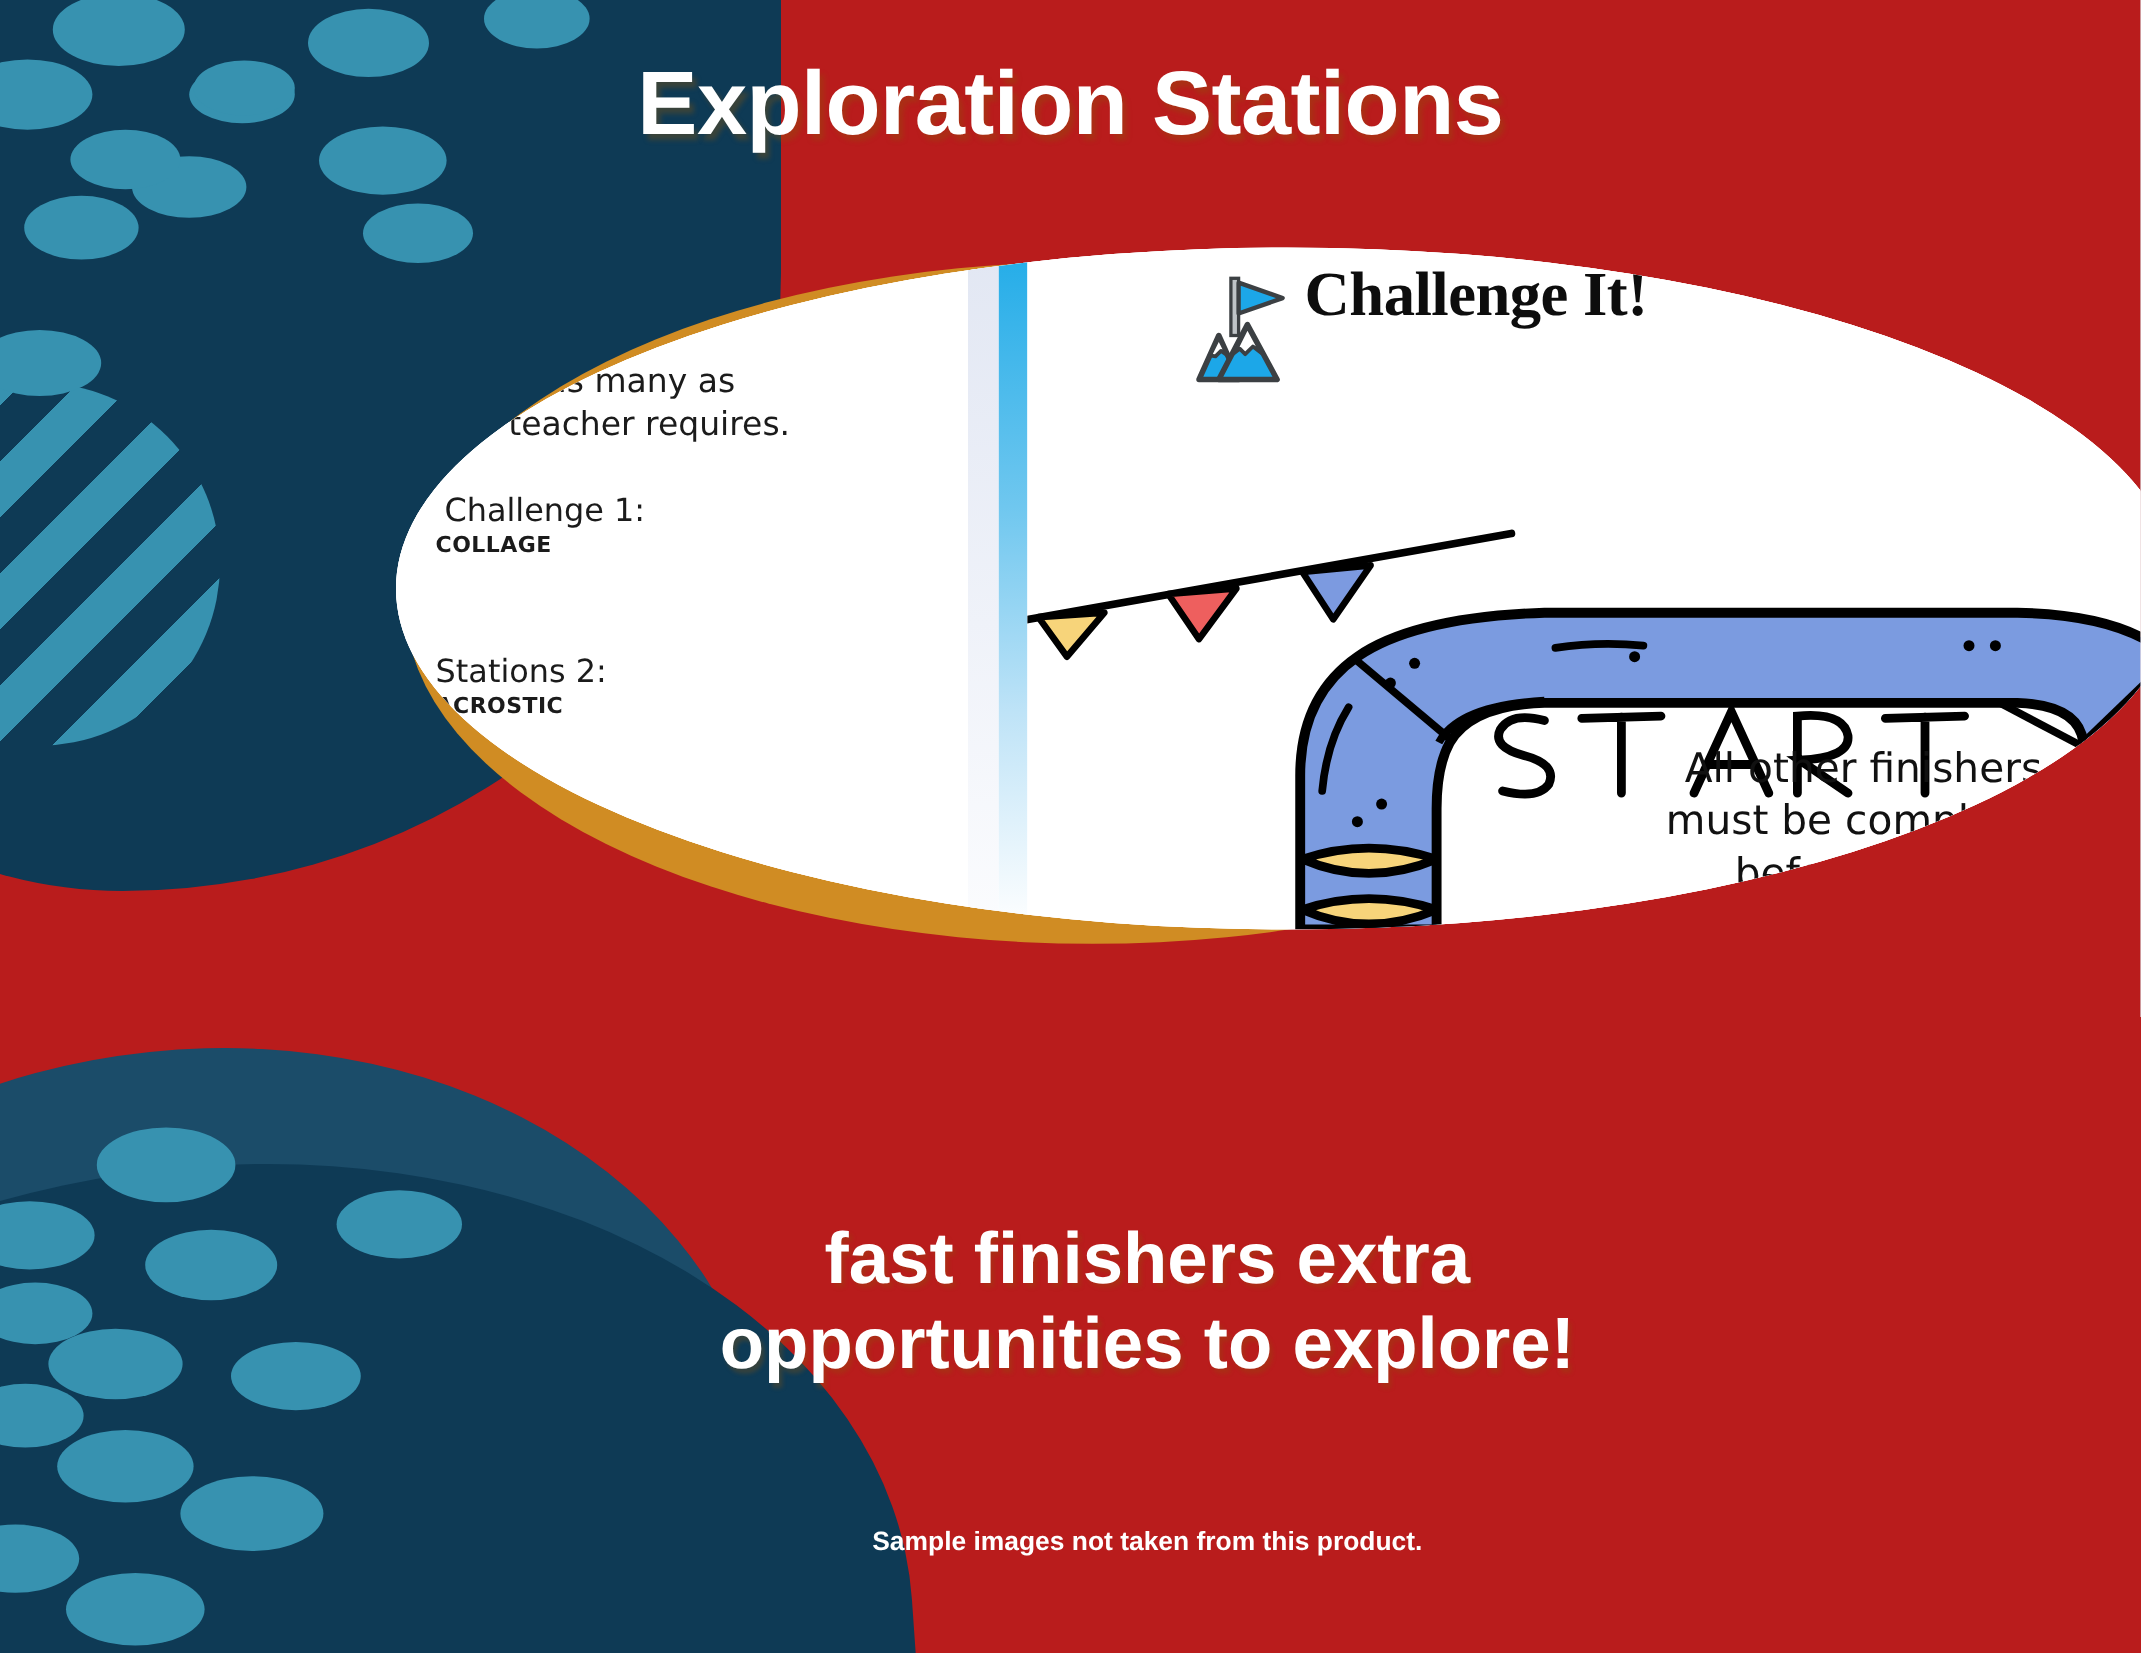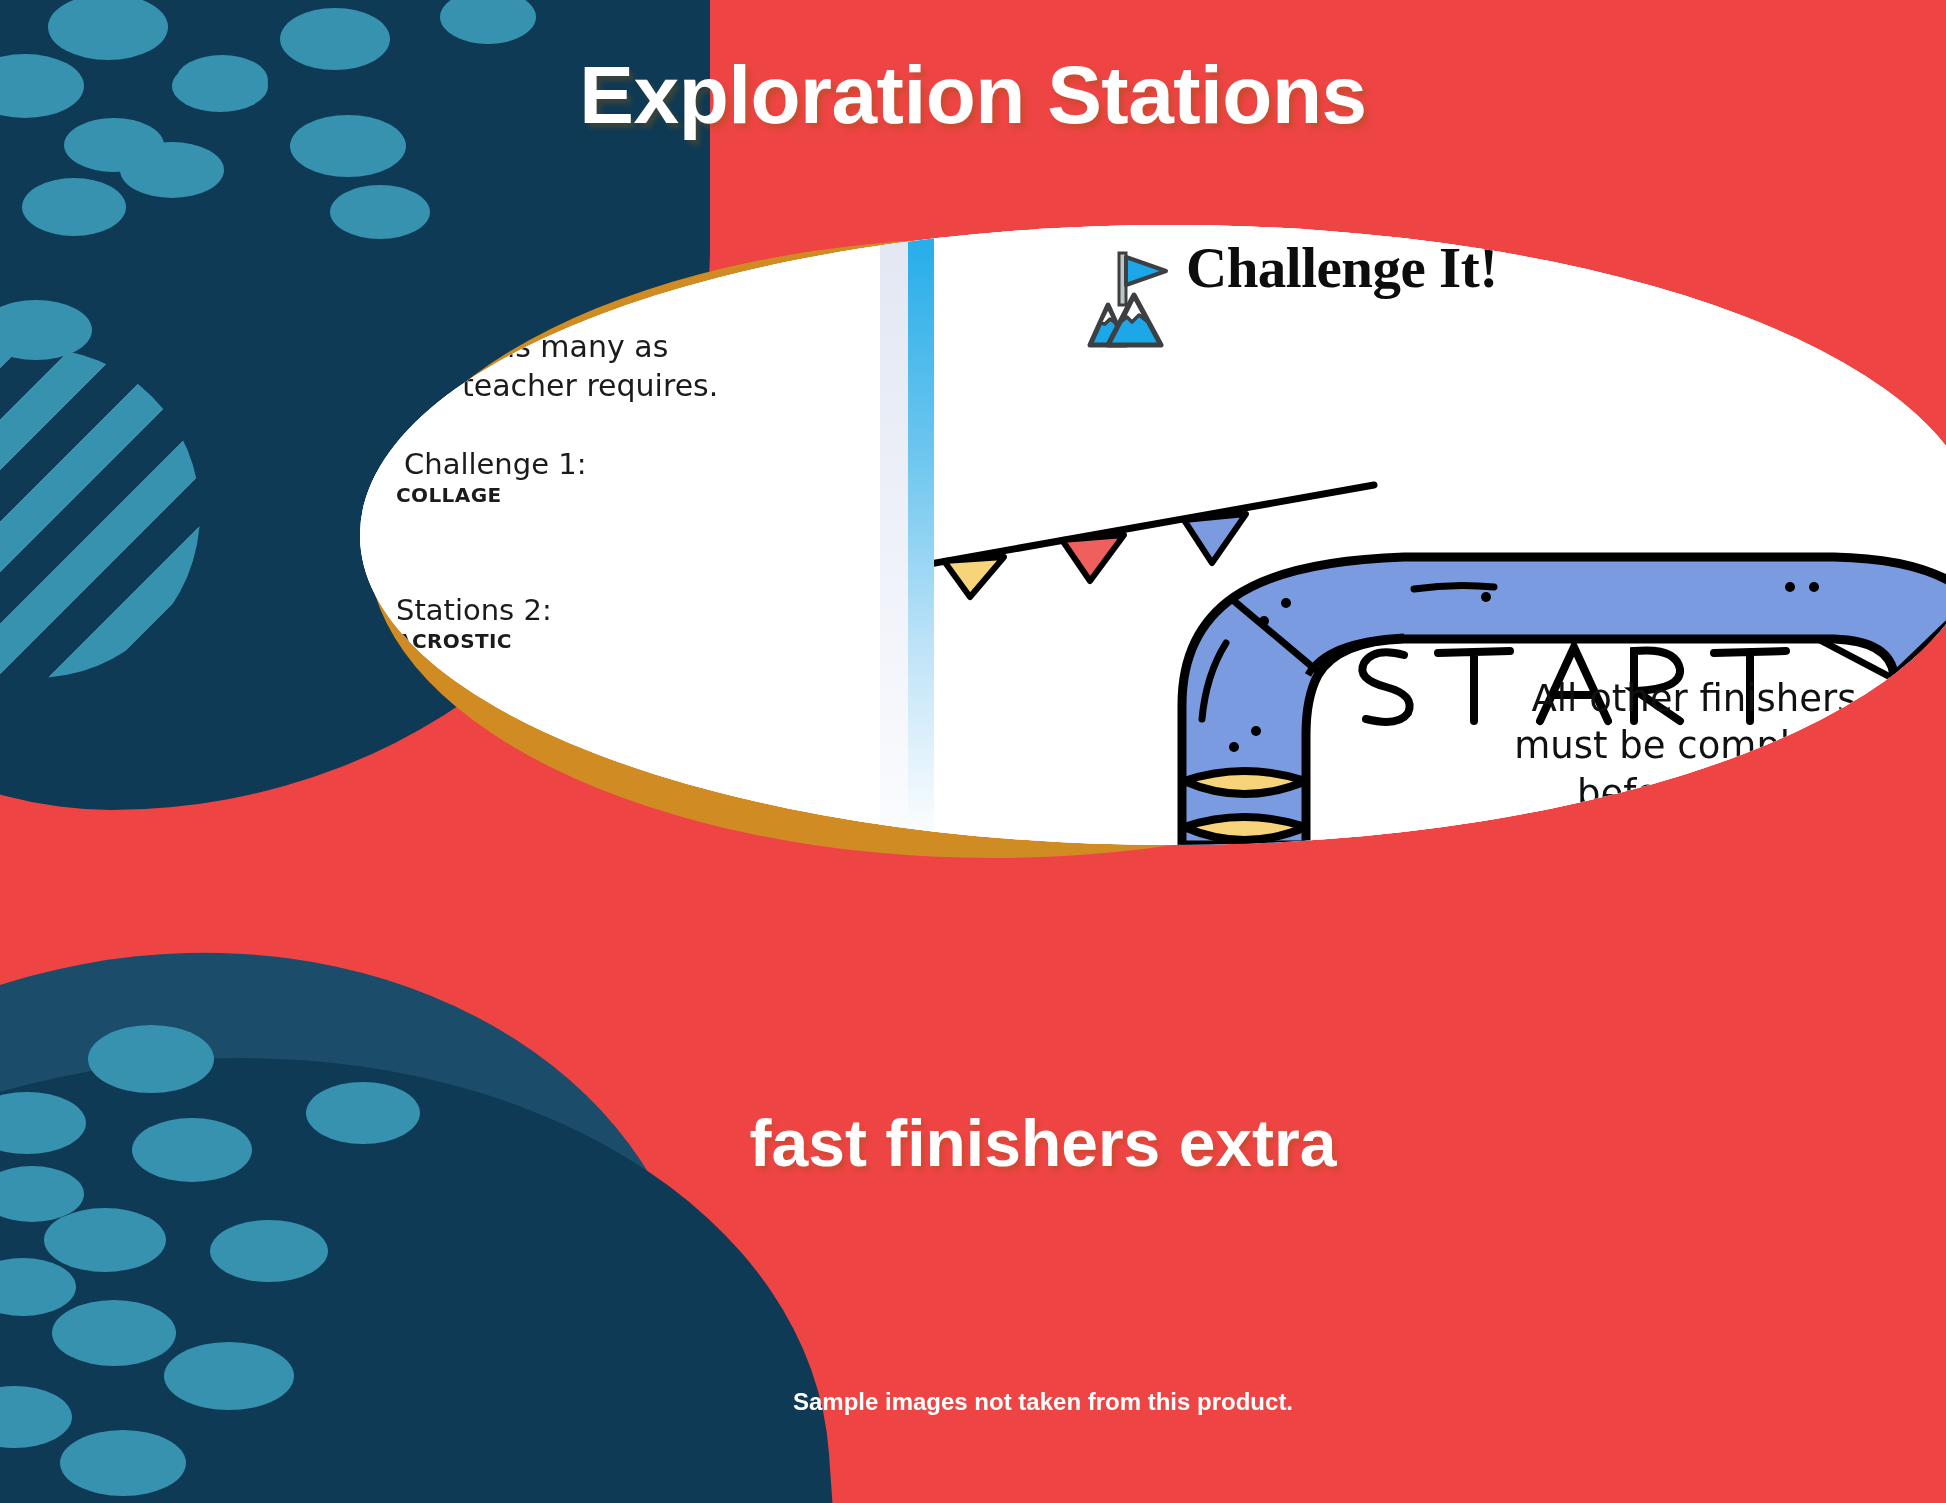--- a/index.html
+++ b/index.html
@@ -9,21 +9,21 @@
   }
   body {
     font-family: "Liberation Sans", sans-serif;
   }
 
   #stage {
     position: relative;
     width: 1946px;
     height: 1503px;
     overflow: hidden;
-    background: #ef4444;
+    background: #b91c1c;
   }
 
   
   .deco { position: absolute; pointer-events: none; }
 
   .navy-top {
     left: -420px;
     top: -560px;
     width: 1130px;
     height: 1370px;
@@ -363,17 +363,18 @@
           <div>must be completed</div>
           <div>before you b</div>
         </div>
 
       </div>
     </div>
   </div>
 
   <div class="caption">
     <div>fast finishers extra</div>
+    <div>opportunities to explore!</div>
   </div>
 
   <div class="disclaimer">Sample images not taken from this product.</div>
 
 </div>
 
 </body></html>

